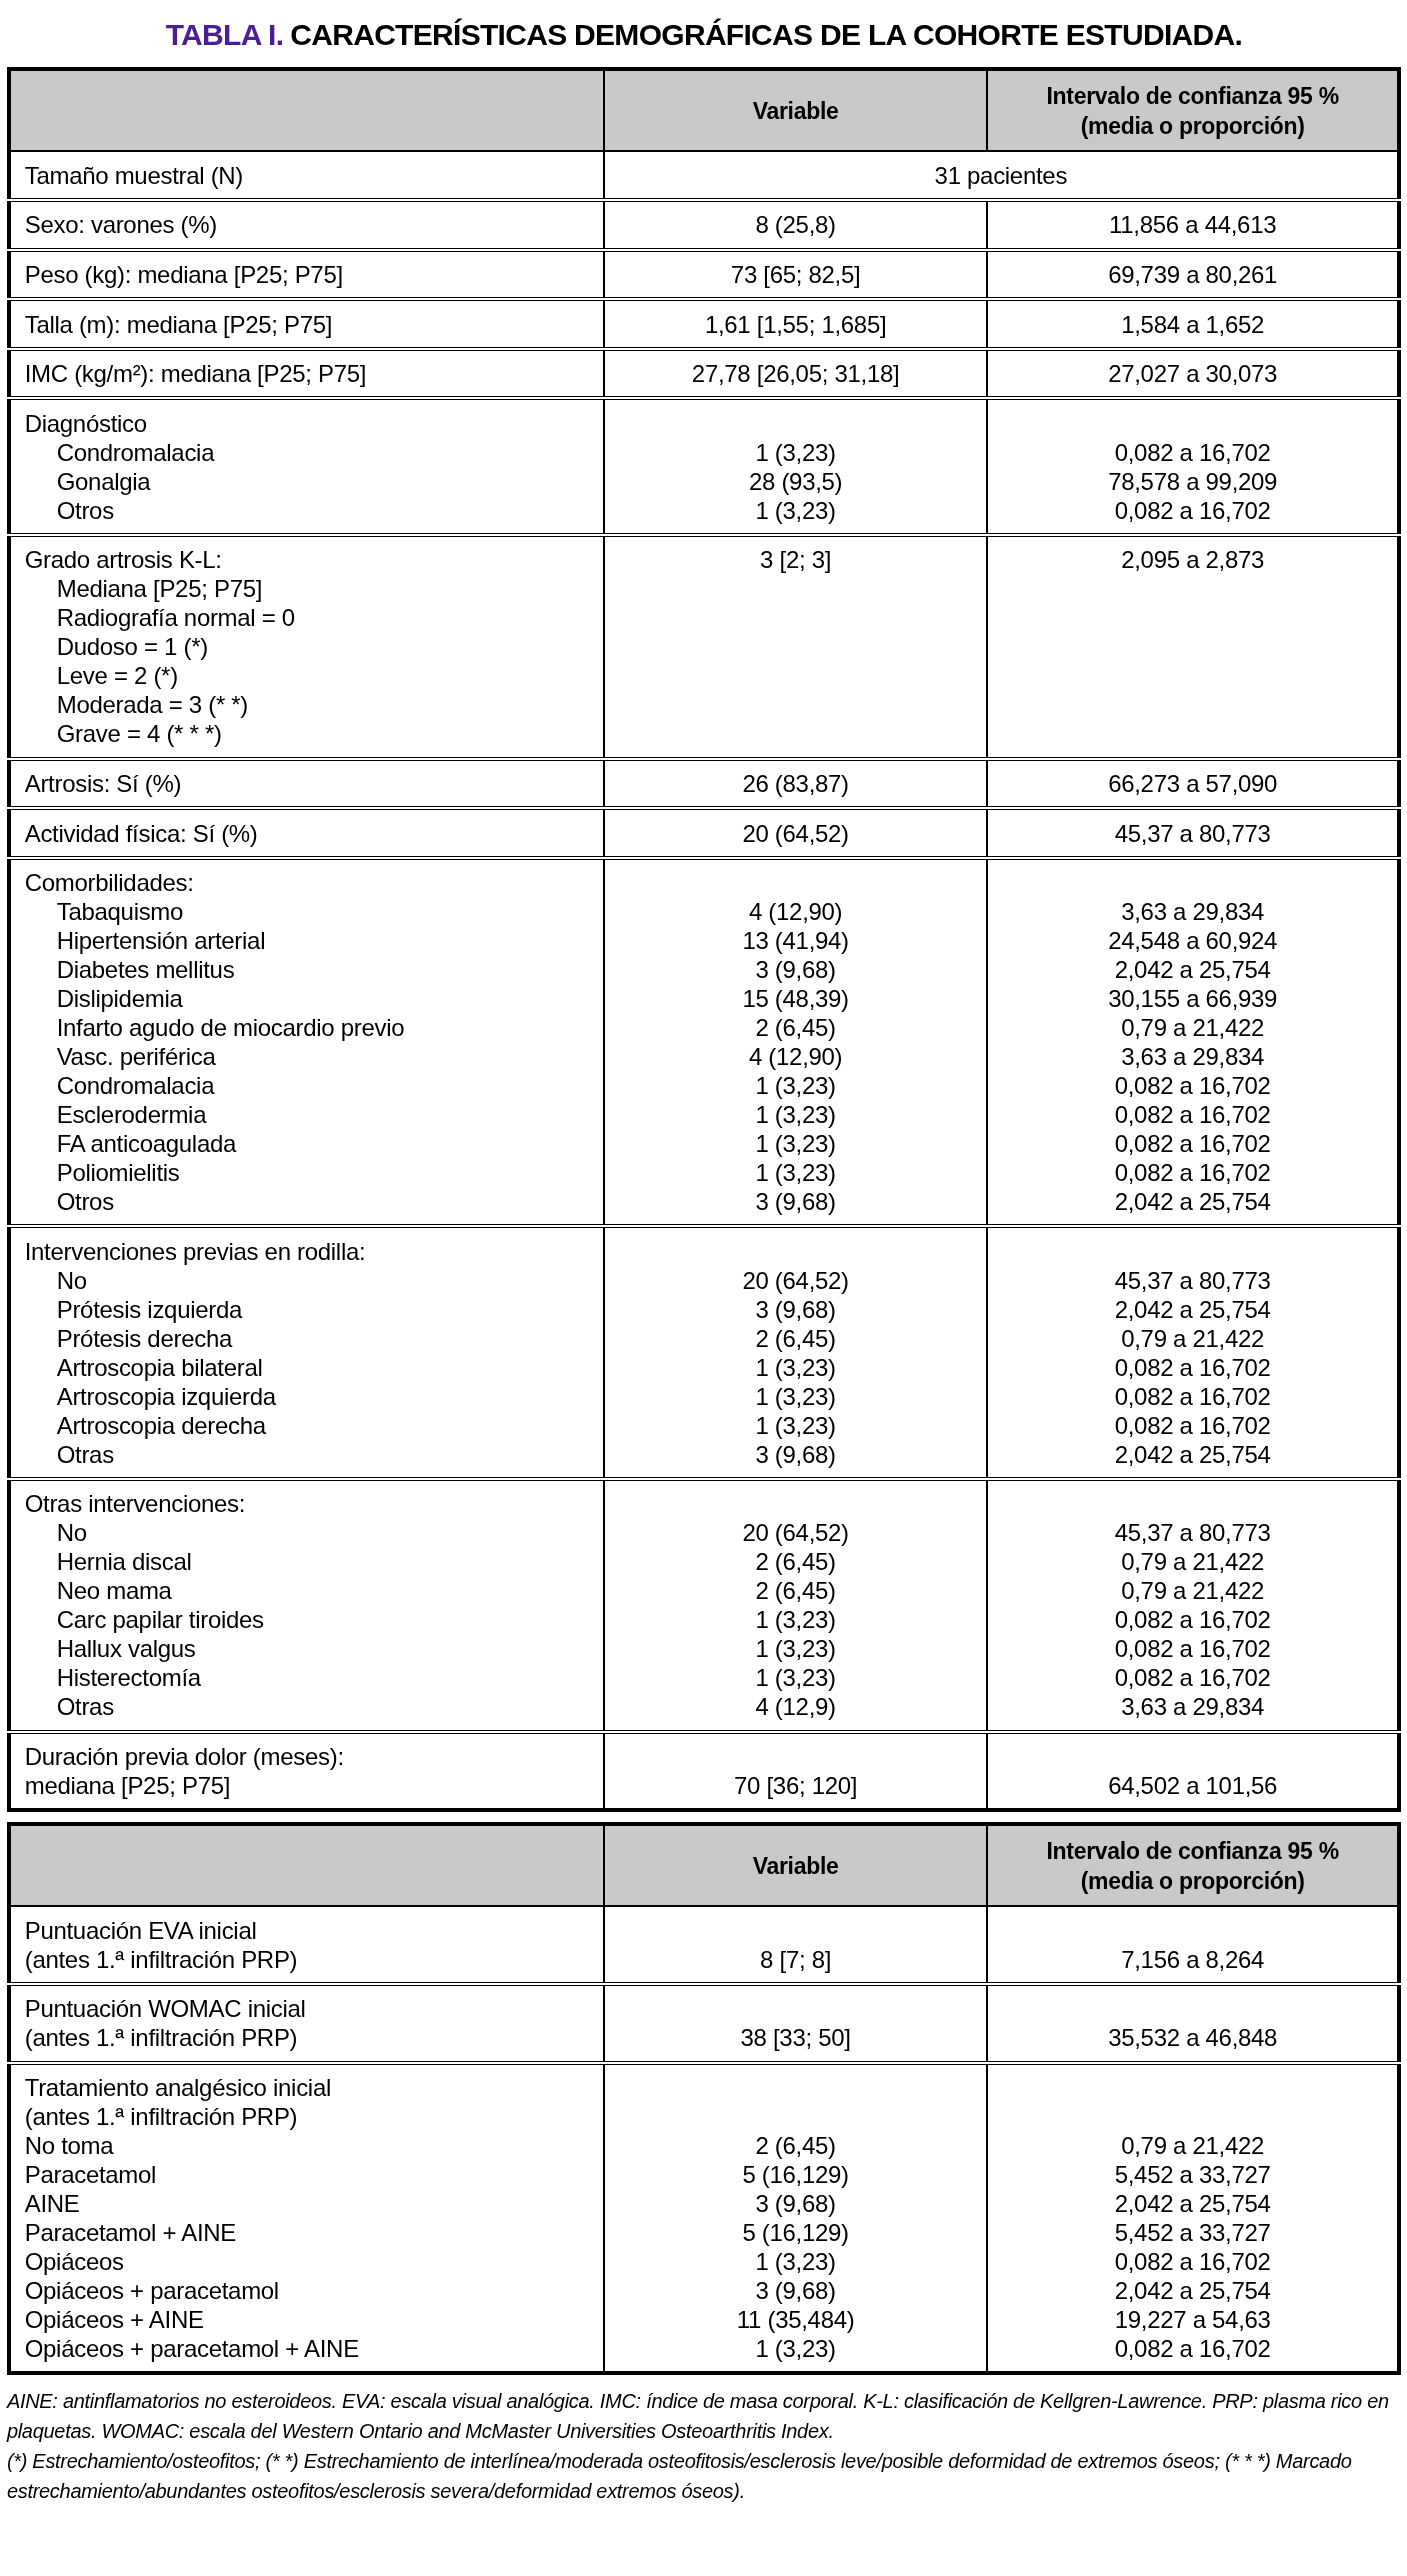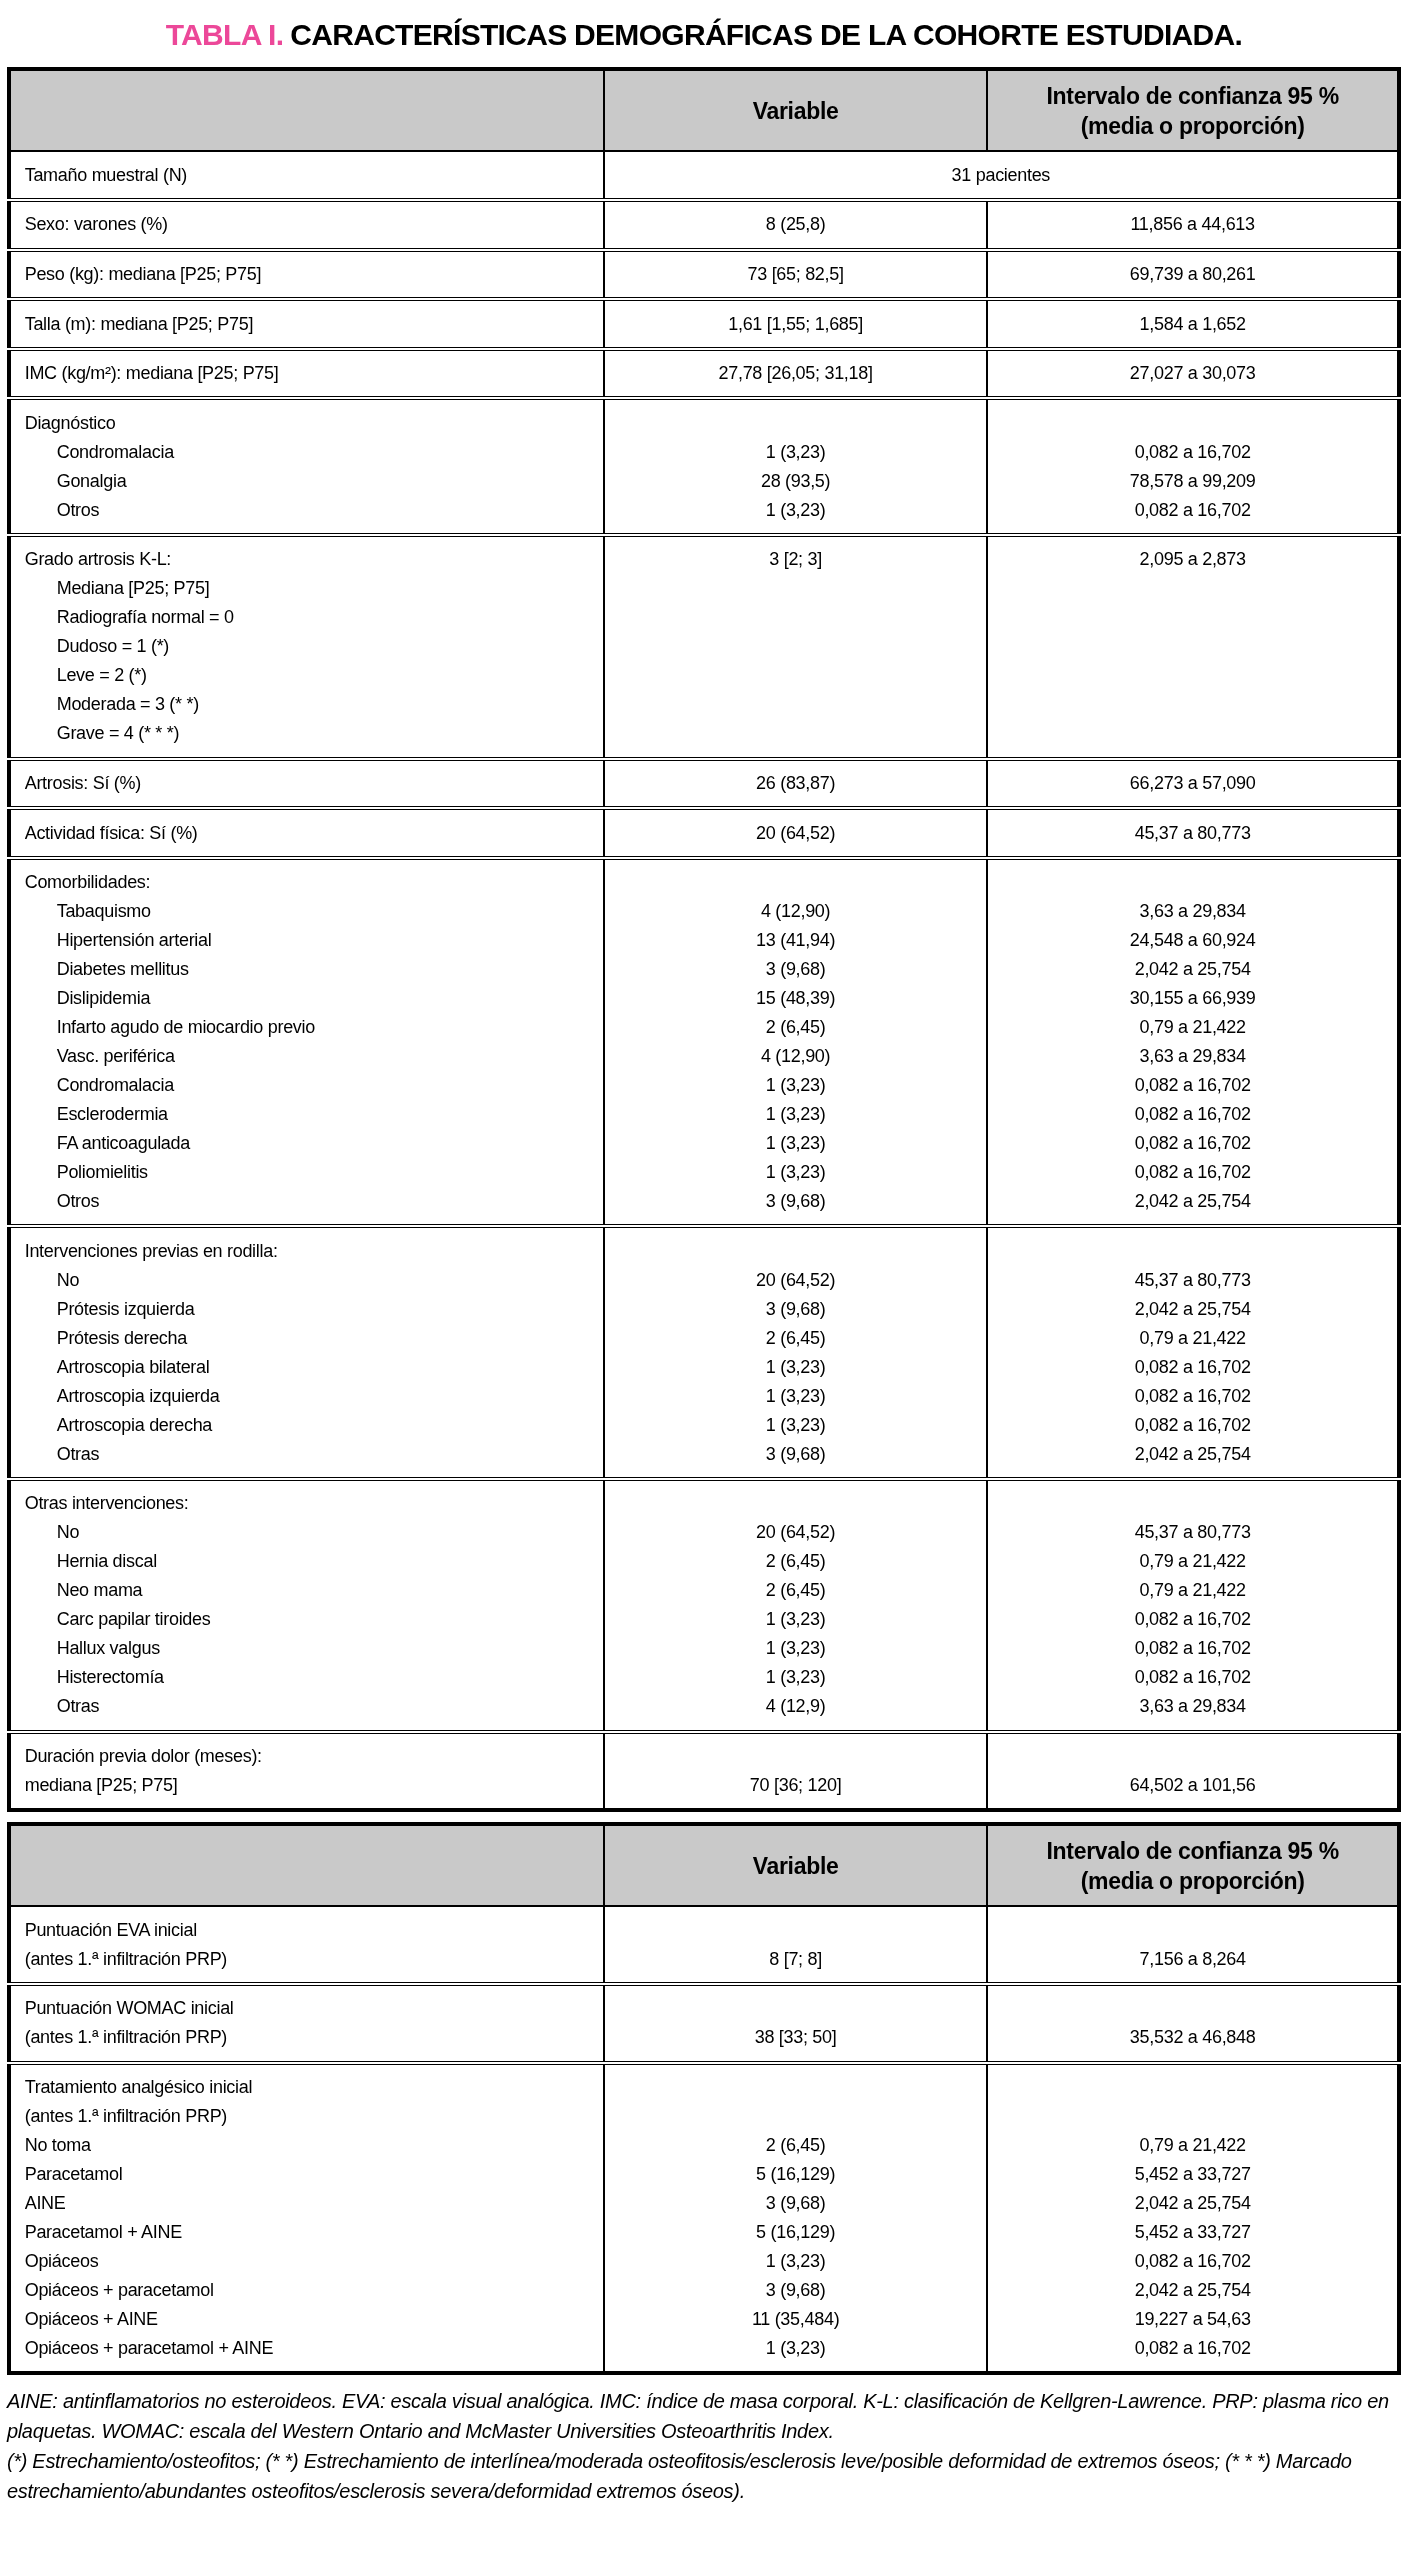--- a/index.html
+++ b/index.html
@@ -11,21 +11,21 @@
     color: #000;
     letter-spacing: -0.3px;
   }
   .title {
     text-align: center;
     font-weight: bold;
     font-size: 30px;
     padding: 11px 0 15px 0;
     letter-spacing: -0.7px;
   }
-  .title .tlabel { color: #ec4899; margin-right: 6.9px; }
+  .title .tlabel { color: #4c1d95; margin-right: 6.9px; }
   table.demo {
     width: 100%;
     border-collapse: collapse;
     border: 4.1px solid #000;
     table-layout: fixed;
   }
   table.demo + table.demo { margin-top: 9.7px; }
   col.colA { width: 42.8%; }
   col.colB { width: 27.6%; }
   col.colC { width: 29.6%; }
@@ -38,21 +38,21 @@
     padding: 8.3px 6.9px;
     border-bottom: 2.1px solid #000;
     height: 63px;
   }
   th.h2, th.h3, td.c2, td.c3, td.cspan { border-left: 2.1px solid #000; }
   .hline { line-height: 30px; }
   tbody tr { border-top: 4.8px double #000; }
   tbody tr:first-child { border-top: none; }
   td {
     vertical-align: top;
-    font-size: 18px;
+    font-size: 24px;
     padding: 8.3px 9.7px;
   }
   td.c1 { text-align: left; padding-left: 13.8px; }
   td.c2, td.c3, td.cspan { text-align: center; }
   .line { line-height: 29px; white-space: nowrap; overflow: hidden; }
   .line.indent { padding-left: 32px; }
   .footnotes {
     margin-top: 11px;
     font-style: italic;
     font-size: 20px;

